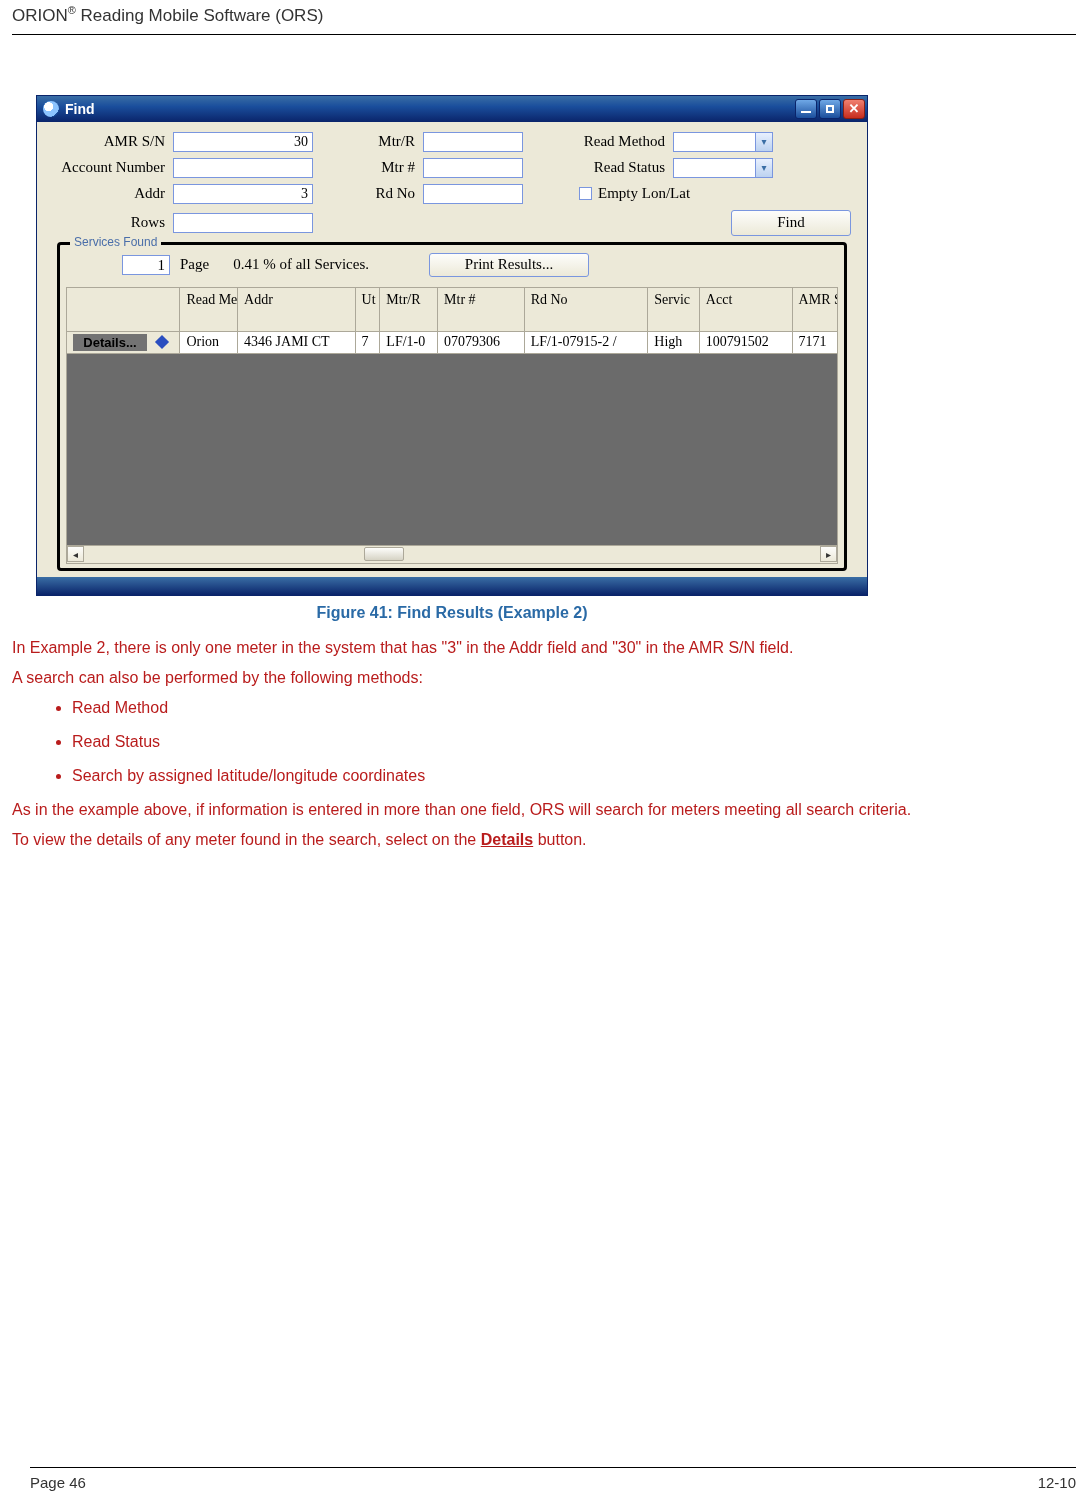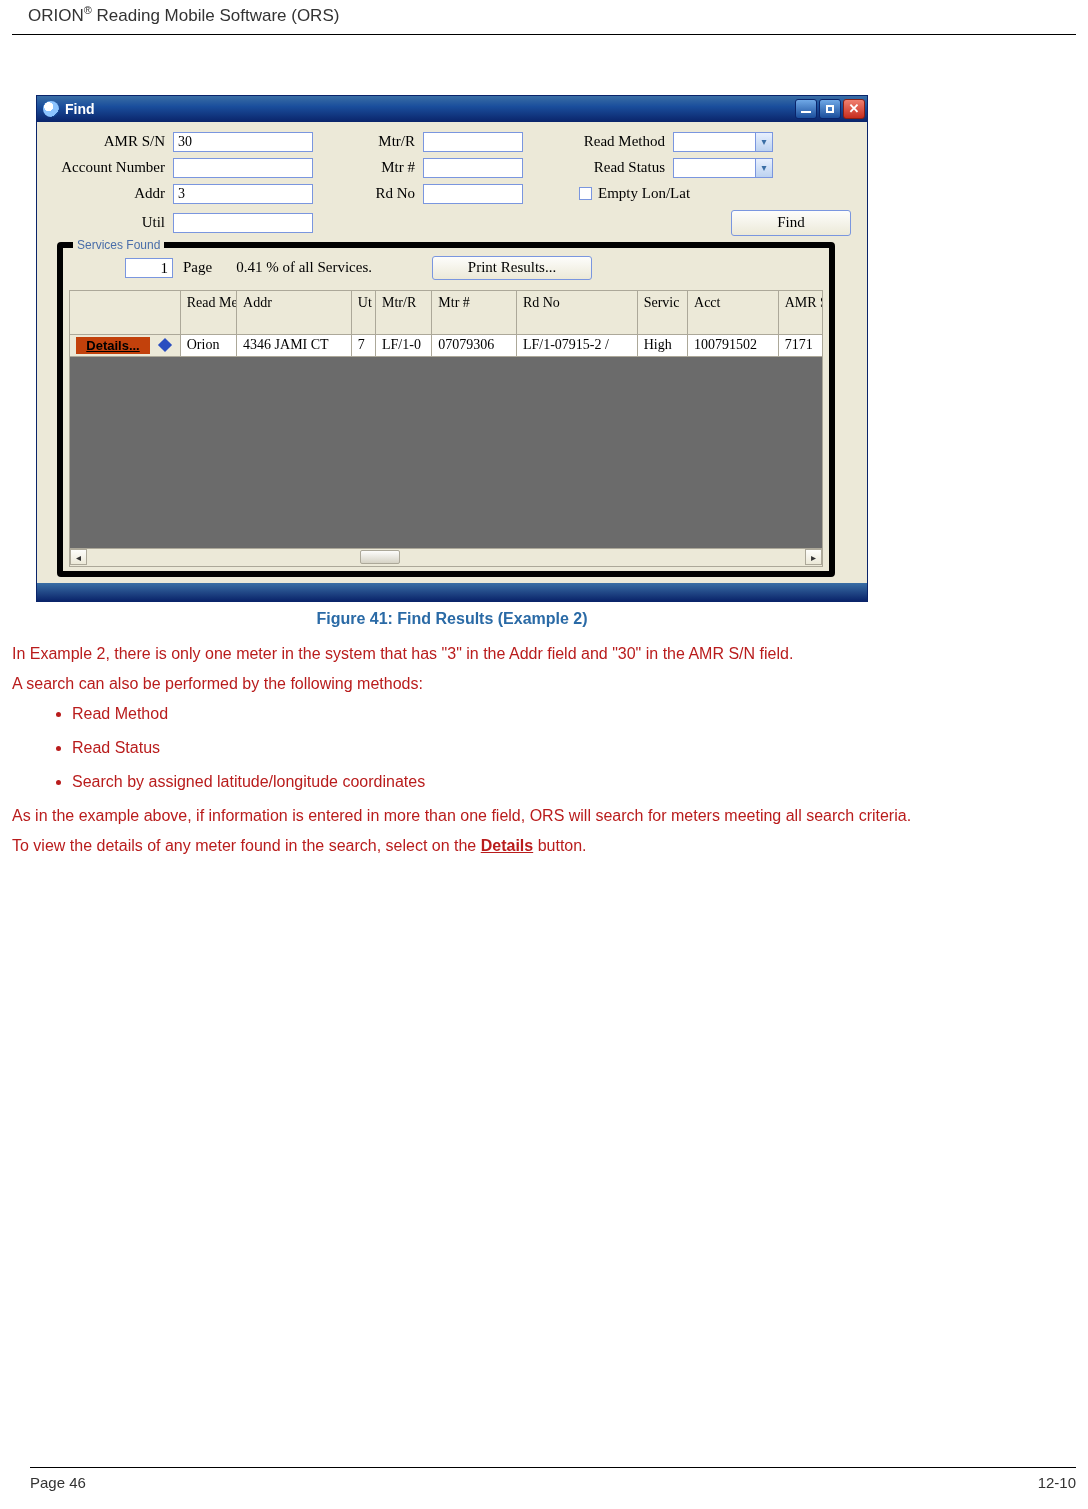--- a/index.html
+++ b/index.html
@@ -11,21 +11,21 @@
     background: #fff;
     width: 1088px;
   }
   .page {
     width: 1088px;
     min-height: 1509px;
     padding: 0;
     position: relative;
   }
   .doc-header {
-    padding: 4px 12px 6px 28px;
+    padding: 4px 12px 6px 12px;
     font-size: 17px;
     color: #333;
   }
   .doc-header sup { font-size: 11px; }
   .header-rule, .footer-rule {
     border: none;
     border-top: 1px solid #000;
     margin: 2px 12px 0 12px;
   }
 
@@ -71,43 +71,43 @@
 
   .form-area { padding: 10px 16px 6px 16px; font-family: "Times New Roman", serif; font-size: 15px; }
   .frow { display: flex; align-items: center; margin-bottom: 6px; }
   .flabel { width: 120px; text-align: right; padding-right: 8px; }
   .flabel2 { width: 70px; text-align: right; padding-right: 8px; margin-left: 40px; }
   .flabel3 { width: 110px; text-align: right; padding-right: 8px; margin-left: 40px; }
   .finput {
     background: #fff; border: 1px solid #7a96df; height: 20px;
     padding: 1px 4px; font-family: "Times New Roman", serif; font-size: 14px;
   }
-  .w140 { width: 140px; }
+  .w140 { width: 140px; text-align: right; }
   .w100 { width: 100px; }
   .dropdown { width: 100px; display:inline-flex; }
   .dropdown .dd-body { flex:1; }
   .dd-btn {
     width: 17px; height: 20px;
     background: linear-gradient(to bottom,#e8f0fe,#bcd2f0);
     border: 1px solid #7a96df; border-left:none;
     display:flex;align-items:center;justify-content:center;font-size:10px;color:#3a6ea5;
   }
   .chk { display:inline-flex; align-items:center; margin-left: 56px; }
   .chkbox { width:13px;height:13px;border:1px solid #7a96df;background:#fff;margin-right:6px; }
   .btn-find {
     width: 120px; height: 26px; margin-left: 20px;
     background: linear-gradient(to bottom,#fdfdfb,#ece9d8);
     border: 1px solid #7a96df; border-radius: 3px;
     display:flex;align-items:center;justify-content:center;
     font-family:"Times New Roman",serif;font-size:15px;
   }
 
   .fieldset {
-    border: 6px solid #000000; border-radius: 4px;
-    margin: 6px 16px 0 4px; padding: 8px 6px 4px 6px;
+    border: 3px solid #000000; border-radius: 4px;
+    margin: 6px 4px 0 4px; padding: 8px 6px 4px 6px;
     position: relative;
   }
   .fieldset .legend {
     position: absolute; top: -10px; left: 10px;
     background: #ece9d8; padding: 0 4px; color: #4a6ea9;
     font-family: Tahoma, sans-serif; font-size: 12px;
   }
   .srv-row { display:flex; align-items:center; }
   .count-box { width: 48px; height: 20px; background:#fff;border:1px solid #7a96df; text-align:right; padding:1px 4px; font-family:"Times New Roman",serif;}
   .rows-lbl { margin: 0 24px 0 10px; }
@@ -129,21 +129,21 @@
   }
   table.grid td {
     background: #fff; border: 1px solid #aca899;
     padding: 2px 6px; height: 22px;
     overflow: hidden; white-space: nowrap;
   }
   .row-header-cell { background: #ece9d8 !important; }
   .details-btn {
     display:inline-flex; align-items:center; justify-content:center;
     width: 74px; padding: 1px 2px;
-    background:#c2410c; font-weight:bold; font-size:13px; font-family: Tahoma, sans-serif; text-decoration: underline;
+    background:#737373; font-weight:bold; font-size:13px; font-family: Tahoma, sans-serif;
   }
   .diamond { width:10px;height:10px;background:#2a4ec0;transform:rotate(45deg);display:inline-block;margin-left:6px; }
   .grid-body-fill { height: 192px; background:#6b6b6b; border:1px solid #aca899; border-top:none; }
   .hscroll { height: 18px; background:#ece9d8; border:1px solid #aca899; border-top:none; display:flex; align-items:center; }
   .hscroll .arrow { width:17px;height:16px;border:1px solid #aca899;background:linear-gradient(to bottom,#fdfdfb,#ece9d8);display:flex;align-items:center;justify-content:center;font-size:10px;color:#333; }
   .hscroll .track { flex:1; height:16px; background:#ece9d8; position:relative; }
   .hscroll .thumb { position:absolute; left:38%; width:40px; height:14px; top:1px; background:linear-gradient(to bottom,#fdfdfb,#d6d3c5); border:1px solid #aca899; border-radius:2px; }
 
   .bottom-strip { height: 18px; background: linear-gradient(to bottom,#3a6ea5,#0a246a); }
 
@@ -214,21 +214,21 @@
           <div class="flabel">Addr</div>
           <div class="finput w140">3</div>
           <div class="flabel2">Rd No</div>
           <div class="finput w100"></div>
           <div class="chk">
             <div class="chkbox"></div>
             <span>Empty Lon/Lat</span>
           </div>
         </div>
         <div class="frow">
-          <div class="flabel">Util</div>
+          <div class="flabel">Rows</div>
           <div class="finput w140"></div>
           <div style="flex:1"></div>
           <div class="btn-find">Find</div>
         </div>
 
         <div class="fieldset">
           <div class="legend">Services Found</div>
           <div class="srv-row">
             <div style="width:56px"></div>
             <div class="count-box">1</div>

